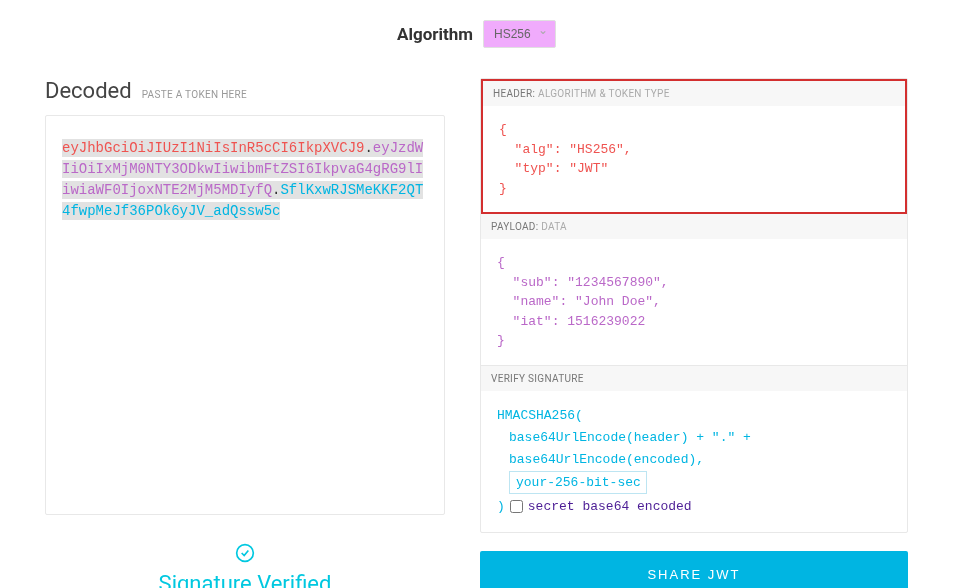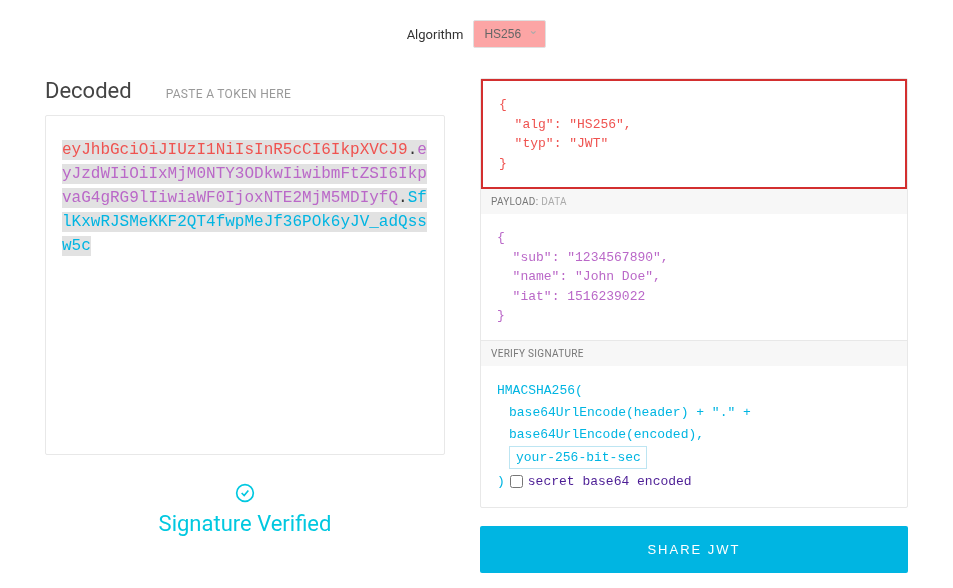--- a/index.html
+++ b/index.html
@@ -12,31 +12,31 @@
       overflow: hidden;
     }
     .algo-row {
       display: flex;
       justify-content: center;
       align-items: center;
       gap: 10px;
       padding: 20px 0 30px;
     }
     .algo-label {
-      font-weight: 400;
-      font-size: 13px;
+      font-weight: 700;
+      font-size: 17px;
       color: #333;
     }
     .algo-select {
       border: 1px solid #e0e0e0;
       border-radius: 2px;
       padding: 6px 24px 6px 10px;
       font-size: 12px;
       color: #666;
-      background: #fca5a5;
+      background: #f0abfc;
       appearance: none;
       position: relative;
     }
     .select-wrap {
       position: relative;
     }
     .select-wrap::after {
       content: "⌄";
       position: absolute;
       right: 8px;
@@ -61,32 +61,31 @@
       align-items: baseline;
       gap: 10px;
       margin-bottom: 12px;
     }
     .col-title {
       font-size: 22px;
       font-weight: 400;
       color: #444;
     }
     .col-sub {
-      font-size: 12px;
+      font-size: 10px;
       color: #999;
       letter-spacing: 0.3px;
-      margin-left: 24px;
     }
     .encoded-box {
       border: 1px solid #e8e8e8;
       border-radius: 2px;
       padding: 22px 16px;
-      height: 340px;
-      font-family: "Courier New", monospace;
-      font-size: 16px;
+      height: 400px;
+      font-family: "Courier New", monospace;
+      font-size: 14px;
       line-height: 1.5;
       word-break: break-all;
     }
     .tok-highlight {
       background: #e2e2e2;
       padding: 1px 0;
     }
     .tok-red { color: #ef5350; }
     .tok-purple { color: #ba68c8; }
     .tok-blue { color: #00b5e2; }
@@ -200,20 +199,24 @@
         <circle cx="12" cy="12" r="10"></circle>
         <path d="M8 12l3 3 5-6"></path>
       </svg>
       <span>Signature Verified</span>
     </div>
   </div>
 
   <div class="col col-right">
     <div class="decoded-box">
       <div class="section highlight">
+        <div class="section-header">
+          <span>HEADER:</span>
+          <span class="muted">ALGORITHM &amp; TOKEN TYPE</span>
+        </div>
         <div class="section-body header-body">
           <div>{</div>
           <div>&nbsp;&nbsp;<span>"alg"</span>: <span>"HS256"</span>,</div>
           <div>&nbsp;&nbsp;<span>"typ"</span>: <span>"JWT"</span></div>
           <div>}</div>
         </div>
       </div>
       <div class="section">
         <div class="section-header">
           <span>PAYLOAD:</span>

